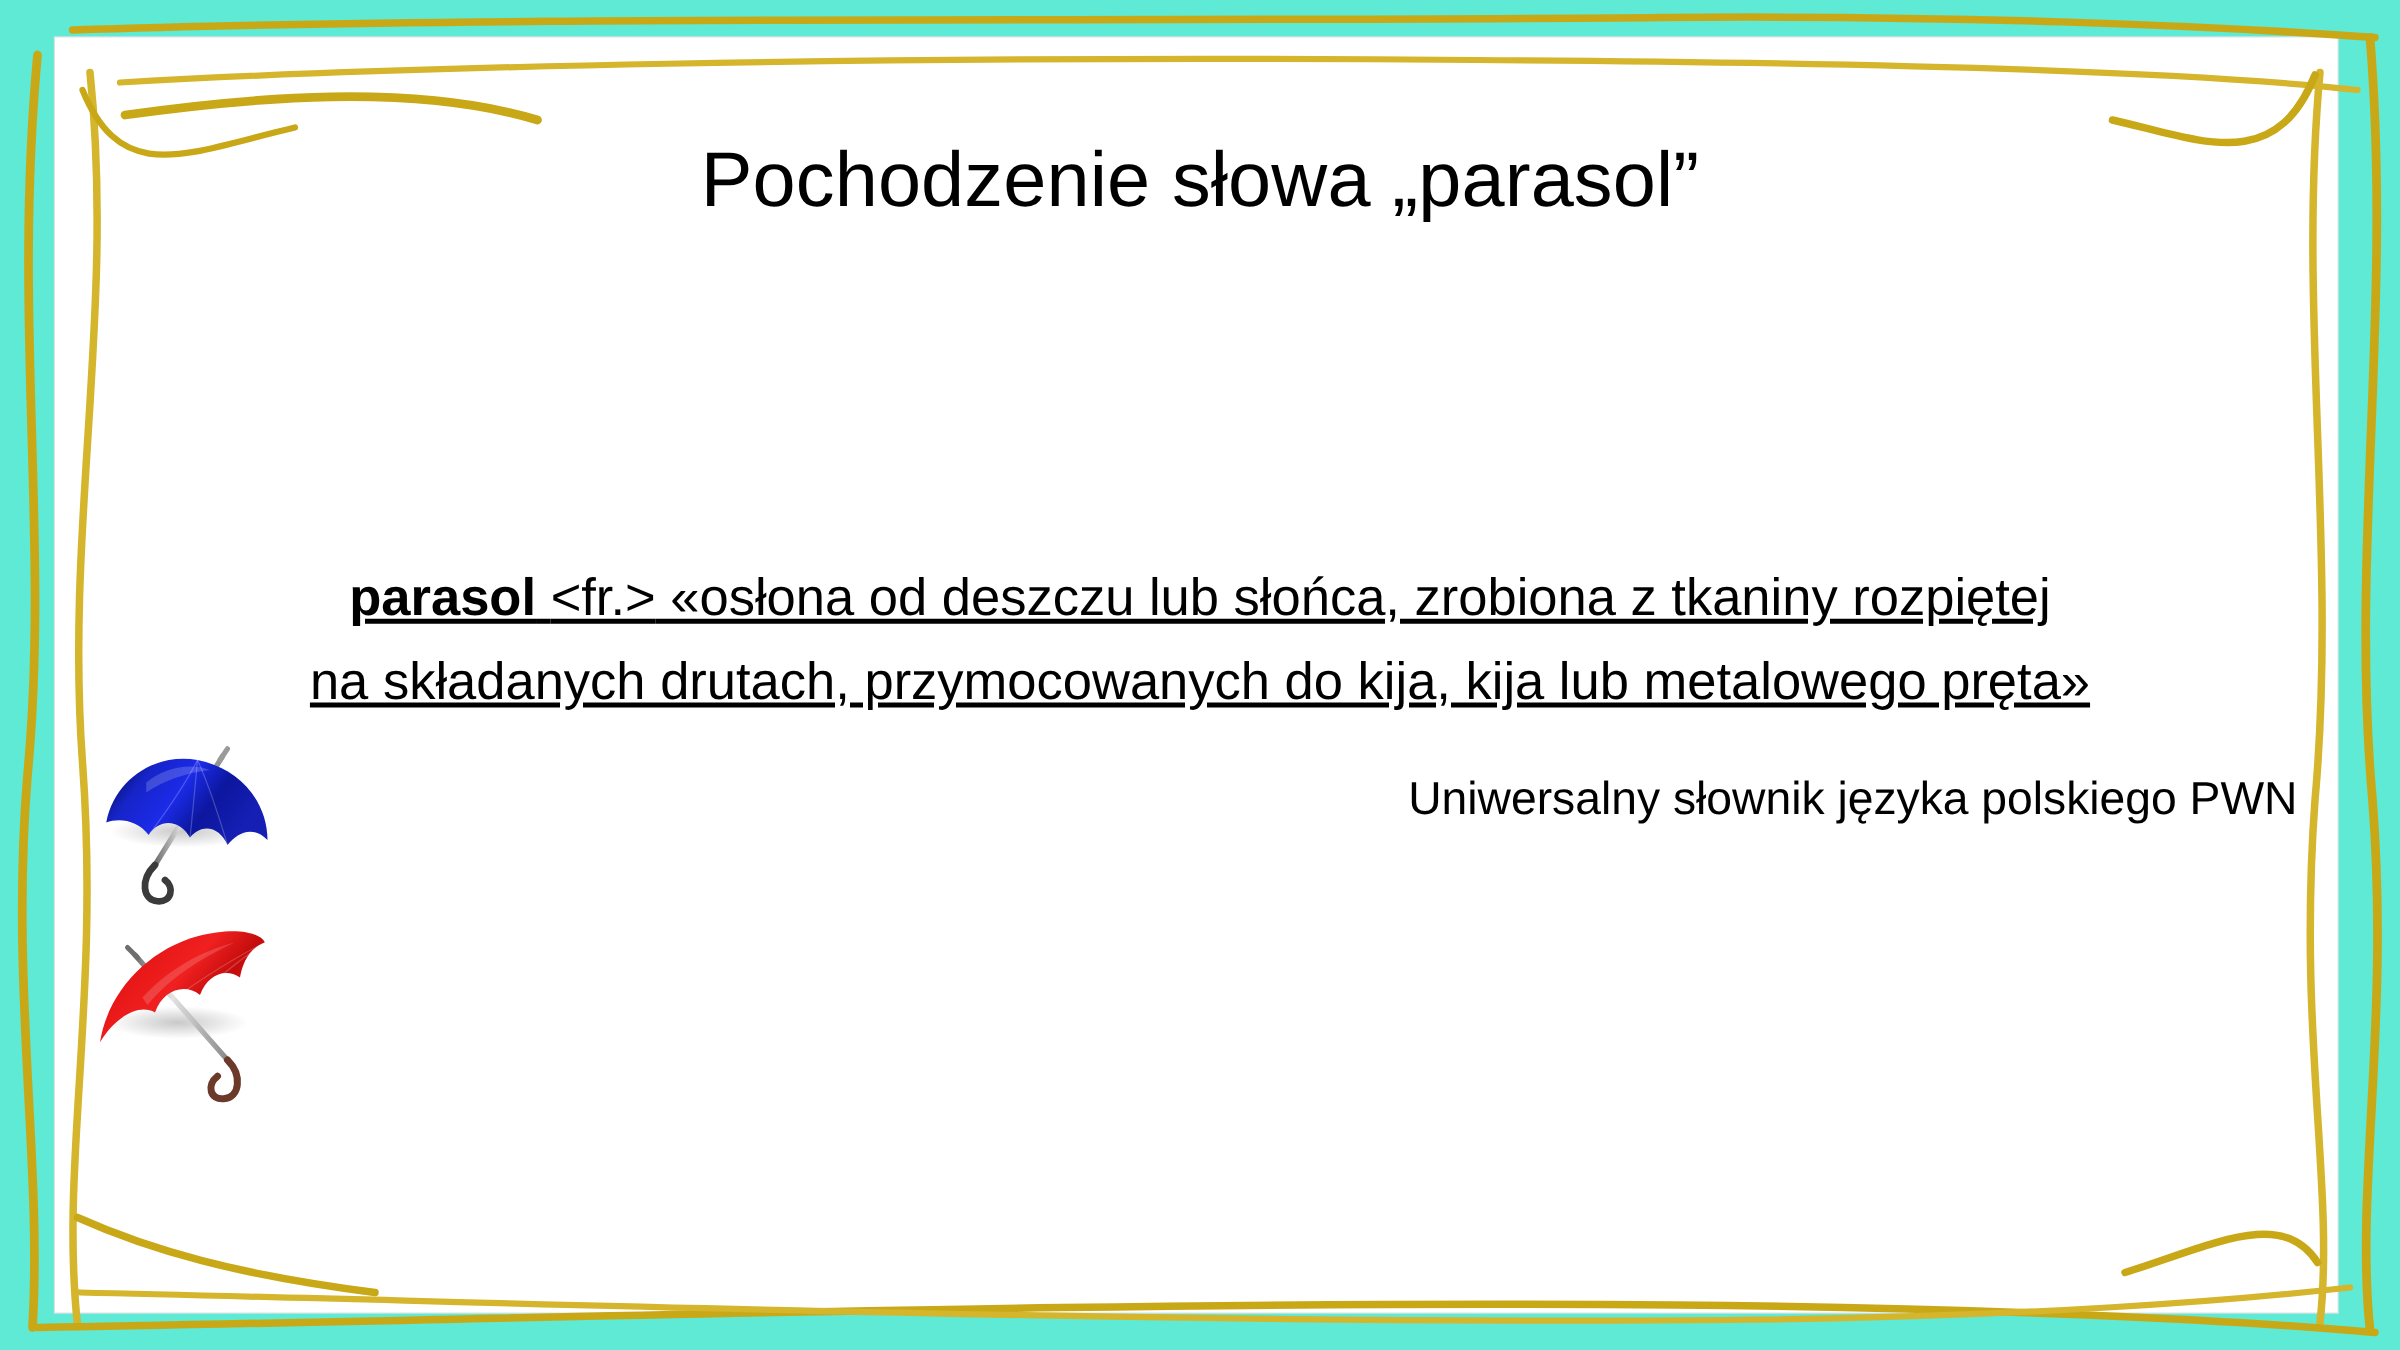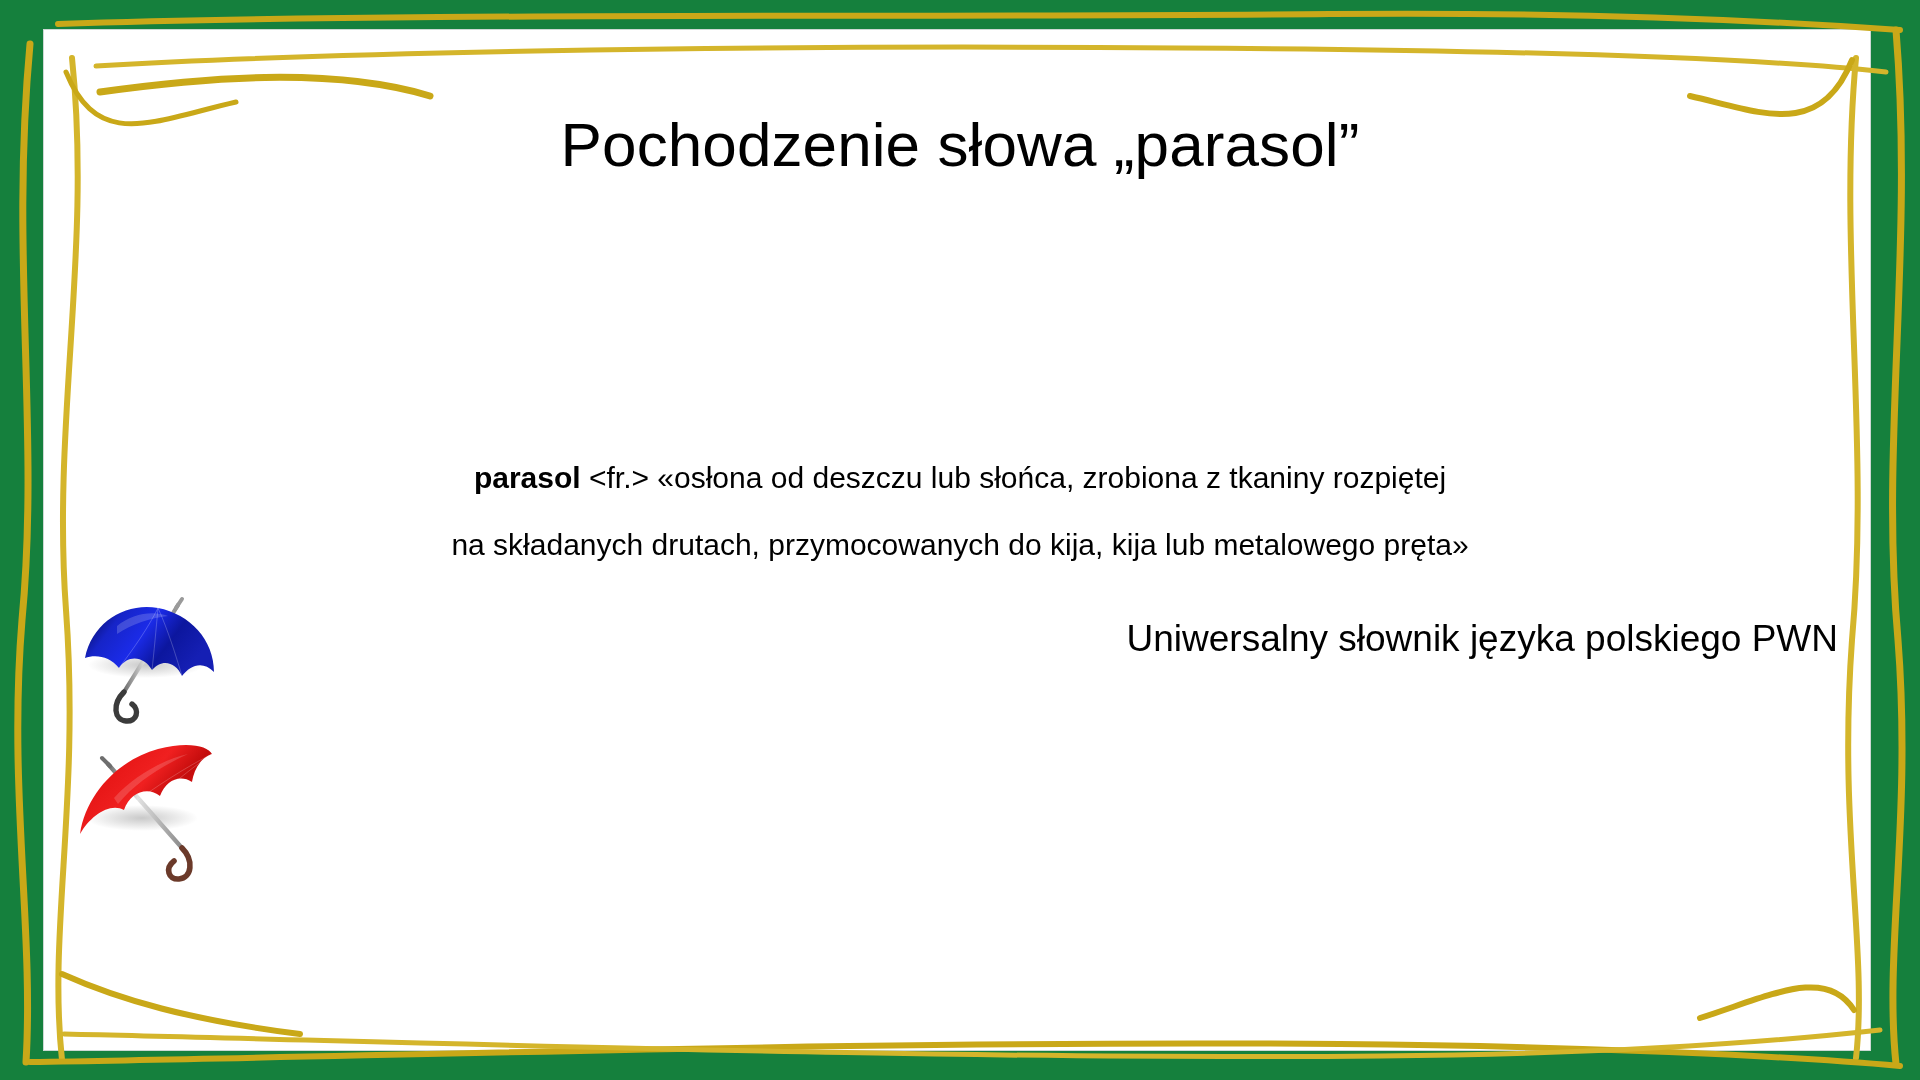--- a/index.html
+++ b/index.html
@@ -14,21 +14,21 @@
     overflow: hidden;
     font-family: "Liberation Sans", sans-serif;
     color: #000000;
   }
 
   
   .slide {
     position: relative;
     width: 1920px;
     height: 1080px;
-    background: #15803d;
+    background: #5eead4;
   }
 
   
   .border-frame {
     position: absolute;
     inset: 0;
     width: 1920px;
     height: 1080px;
     pointer-events: none;
   }
@@ -64,23 +64,24 @@
     white-space: pre;
   }
 
   
   .definition {
     position: absolute;
     left: 110px;
     top: 444px;
     width: 1700px;
     text-align: center;
-    font-size: 30px;
+    font-size: 42px;
     line-height: 67px;
     color: #000000;
+    text-decoration: underline;
   }
   .definition .lemma {
     font-weight: bold;
   }
   .definition .line {
     display: block;
     white-space: nowrap;
   }
 
   

